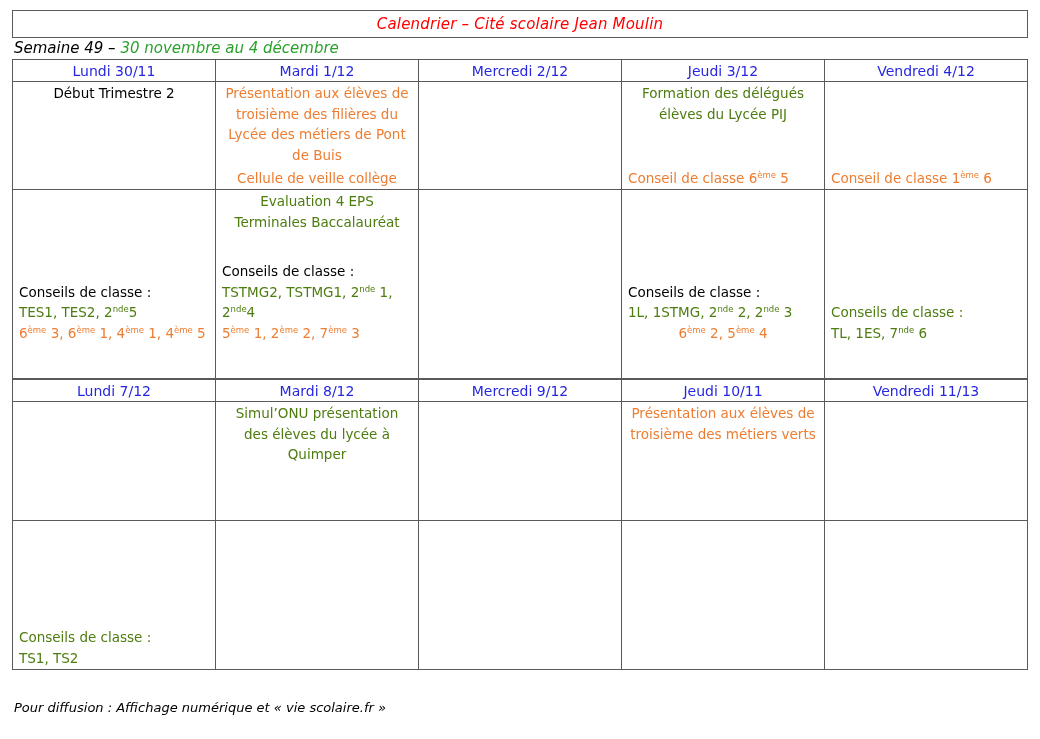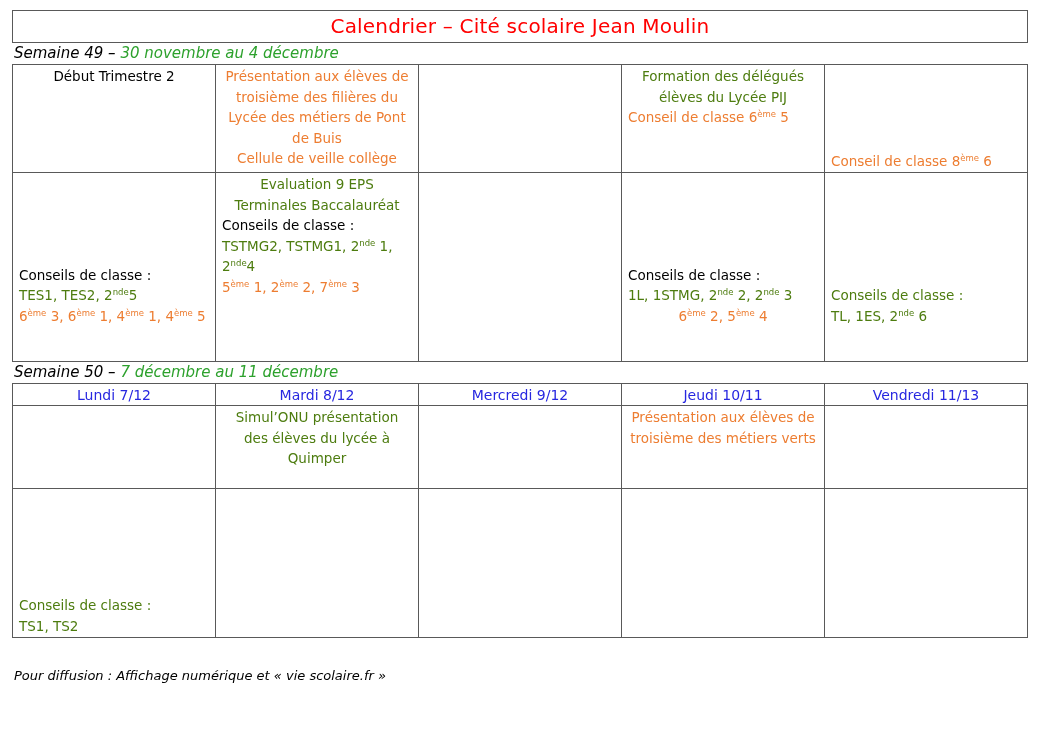--- a/index.html
+++ b/index.html
@@ -7,46 +7,46 @@
     width:1040px; height:739px; overflow:hidden;
     font-family:"DejaVu Sans", sans-serif; color:#000;
   }
   .page { padding:10px 12px 0 12px; }
 
   .title-box {
     border:1px solid #595959;
     text-align:center;
     padding:3px 0 4px 0;
   }
-  .page-title { color:#ff0000; font-size:20px; letter-spacing:0.2px; }
+  .page-title { color:#ff0000; font-size:15px; letter-spacing:0.2px;font-style:italic; }
 
   .week-heading {
     margin:1px 2px 2px 2px;
     font-style:italic;
     font-size:15px;
     color:#000;
   }
   .week-heading .dates { color:#2da12d; }
 
   table { border-collapse:collapse; width:100%; table-layout:fixed; }
   th, td { border:1px solid #595959; }
   th {
     color:#2727e0; font-weight:normal; font-size:14px;
     height:21px; padding:0; text-align:center;
   }
   td { vertical-align:top; padding:1px 6px; font-size:13.5px; line-height:20.5px;margin-left:16px; }
 
   .cv { display:flex; flex-direction:column; }
   .t1r1 .cv { height:105px; }
   .t1r2 .cv { height:152px; }
-  .t2r1 .cv { height:80px; }
+  .t2r1 .cv { height:116px; }
   .t2r2 .cv { height:146px; }
 
   .jend { justify-content:flex-end; }
-  .jsb  { }
+  .jsb  { justify-content:space-between; }
   .pb34 { padding-bottom:34px; }
   .pb30 { padding-bottom:30px; }
   .pb12 { padding-bottom:12px; }
 
   .center { text-align:center; }
   .blue   { color:#4d7c0f; }
   .orange { color:#ed7d31; }
   .black  { color:#000; }
 
   sup { font-size:8.5px; line-height:0; vertical-align:super; }
@@ -65,20 +65,27 @@
     <span class="page-title">Calendrier – Cité scolaire Jean Moulin</span>
   </div>
 
   <div class="week-heading">
     <span>Semaine 49 –</span>
     <span class="dates">30 novembre au 4 décembre</span>
   </div>
 
   <table>
     <tbody>
+        <tr>
+      <th>Lundi 30/11</th>
+      <th>Mardi 1/12</th>
+      <th>Mercredi 2/12</th>
+      <th>Jeudi 3/12</th>
+      <th>Vendredi 4/12</th>
+    </tr>
     <tr class="t1r1">
       <td>
         <div class="cv">
           <div class="black center">Début Trimestre 2</div>
         </div>
       </td>
       <td>
         <div class="cv jsb">
           <div class="orange center">Présentation aux élèves de troisième des filières du Lycée des métiers de Pont de Buis</div>
           <div class="orange center">Cellule de veille collège</div>
@@ -86,67 +93,63 @@
       </td>
       <td></td>
       <td>
         <div class="cv jsb">
           <div class="blue center">Formation des délégués élèves du Lycée PIJ</div>
           <div class="orange"><span>Conseil de classe 6</span><sup>ème</sup><span> 5</span></div>
         </div>
       </td>
       <td>
         <div class="cv jend">
-          <div class="orange"><span>Conseil de classe 8</span><sup>ème</sup><span> 6</span></div>
+          <div class="orange"><span>Conseil de classe 1</span><sup>ème</sup><span> 6</span></div>
         </div>
       </td>
     </tr>
     <tr class="t1r2">
       <td>
         <div class="cv jend pb34">
           <div class="black">Conseils de classe :</div>
           <div class="blue"><span>TES1, TES2, 2</span><sup>nde</sup><span>5</span></div>
           <div class="orange"><span>6</span><sup>ème</sup><span> 3, 6</span><sup>ème</sup><span> 1, 4</span><sup>ème</sup><span> 1, 4</span><sup>ème</sup><span> 5</span></div>
         </div>
       </td>
       <td>
         <div class="cv jsb">
           <div>
-            <div class="blue center">Evaluation 9 EPS</div>
+            <div class="blue center">Evaluation 4 EPS</div>
             <div class="blue center">Terminales Baccalauréat</div>
           </div>
           <div>
             <div class="black">Conseils de classe :</div>
             <div class="blue"><span>TSTMG2, TSTMG1, 2</span><sup>nde</sup><span> 1, 2</span><sup>nde</sup><span>4</span></div>
             <div class="orange"><span>5</span><sup>ème</sup><span> 1, 2</span><sup>ème</sup><span> 2, 7</span><sup>ème</sup><span> 3</span></div>
           </div>
         </div>
       </td>
       <td></td>
       <td>
         <div class="cv jend pb12">
           <div class="black">Conseils de classe :</div>
           <div class="blue"><span>1L, 1STMG, 2</span><sup>nde</sup><span> 2, 2</span><sup>nde</sup><span> 3</span></div>
           <div class="orange center"><span>6</span><sup>ème</sup><span> 2, 5</span><sup>ème</sup><span> 4</span></div>
         </div>
       </td>
       <td>
         <div class="cv jend pb30">
           <div class="blue">Conseils de classe :</div>
-          <div class="blue"><span>TL, 1ES, 2</span><sup>nde</sup><span> 6</span></div>
+          <div class="blue"><span>TL, 1ES, 7</span><sup>nde</sup><span> 6</span></div>
         </div>
       </td>
     </tr>
   </tbody>
     </table>
 
-  <div class="week-heading">
-    <span>Semaine 50 –</span>
-    <span class="dates"> 7 décembre au  11 décembre</span>
-  </div>
 
   <table>
     <tbody>
         <tr>
       <th>Lundi 7/12</th>
       <th>Mardi 8/12</th>
       <th>Mercredi 9/12</th>
       <th>Jeudi 10/11</th>
       <th>Vendredi 11/13</th>
     </tr>

